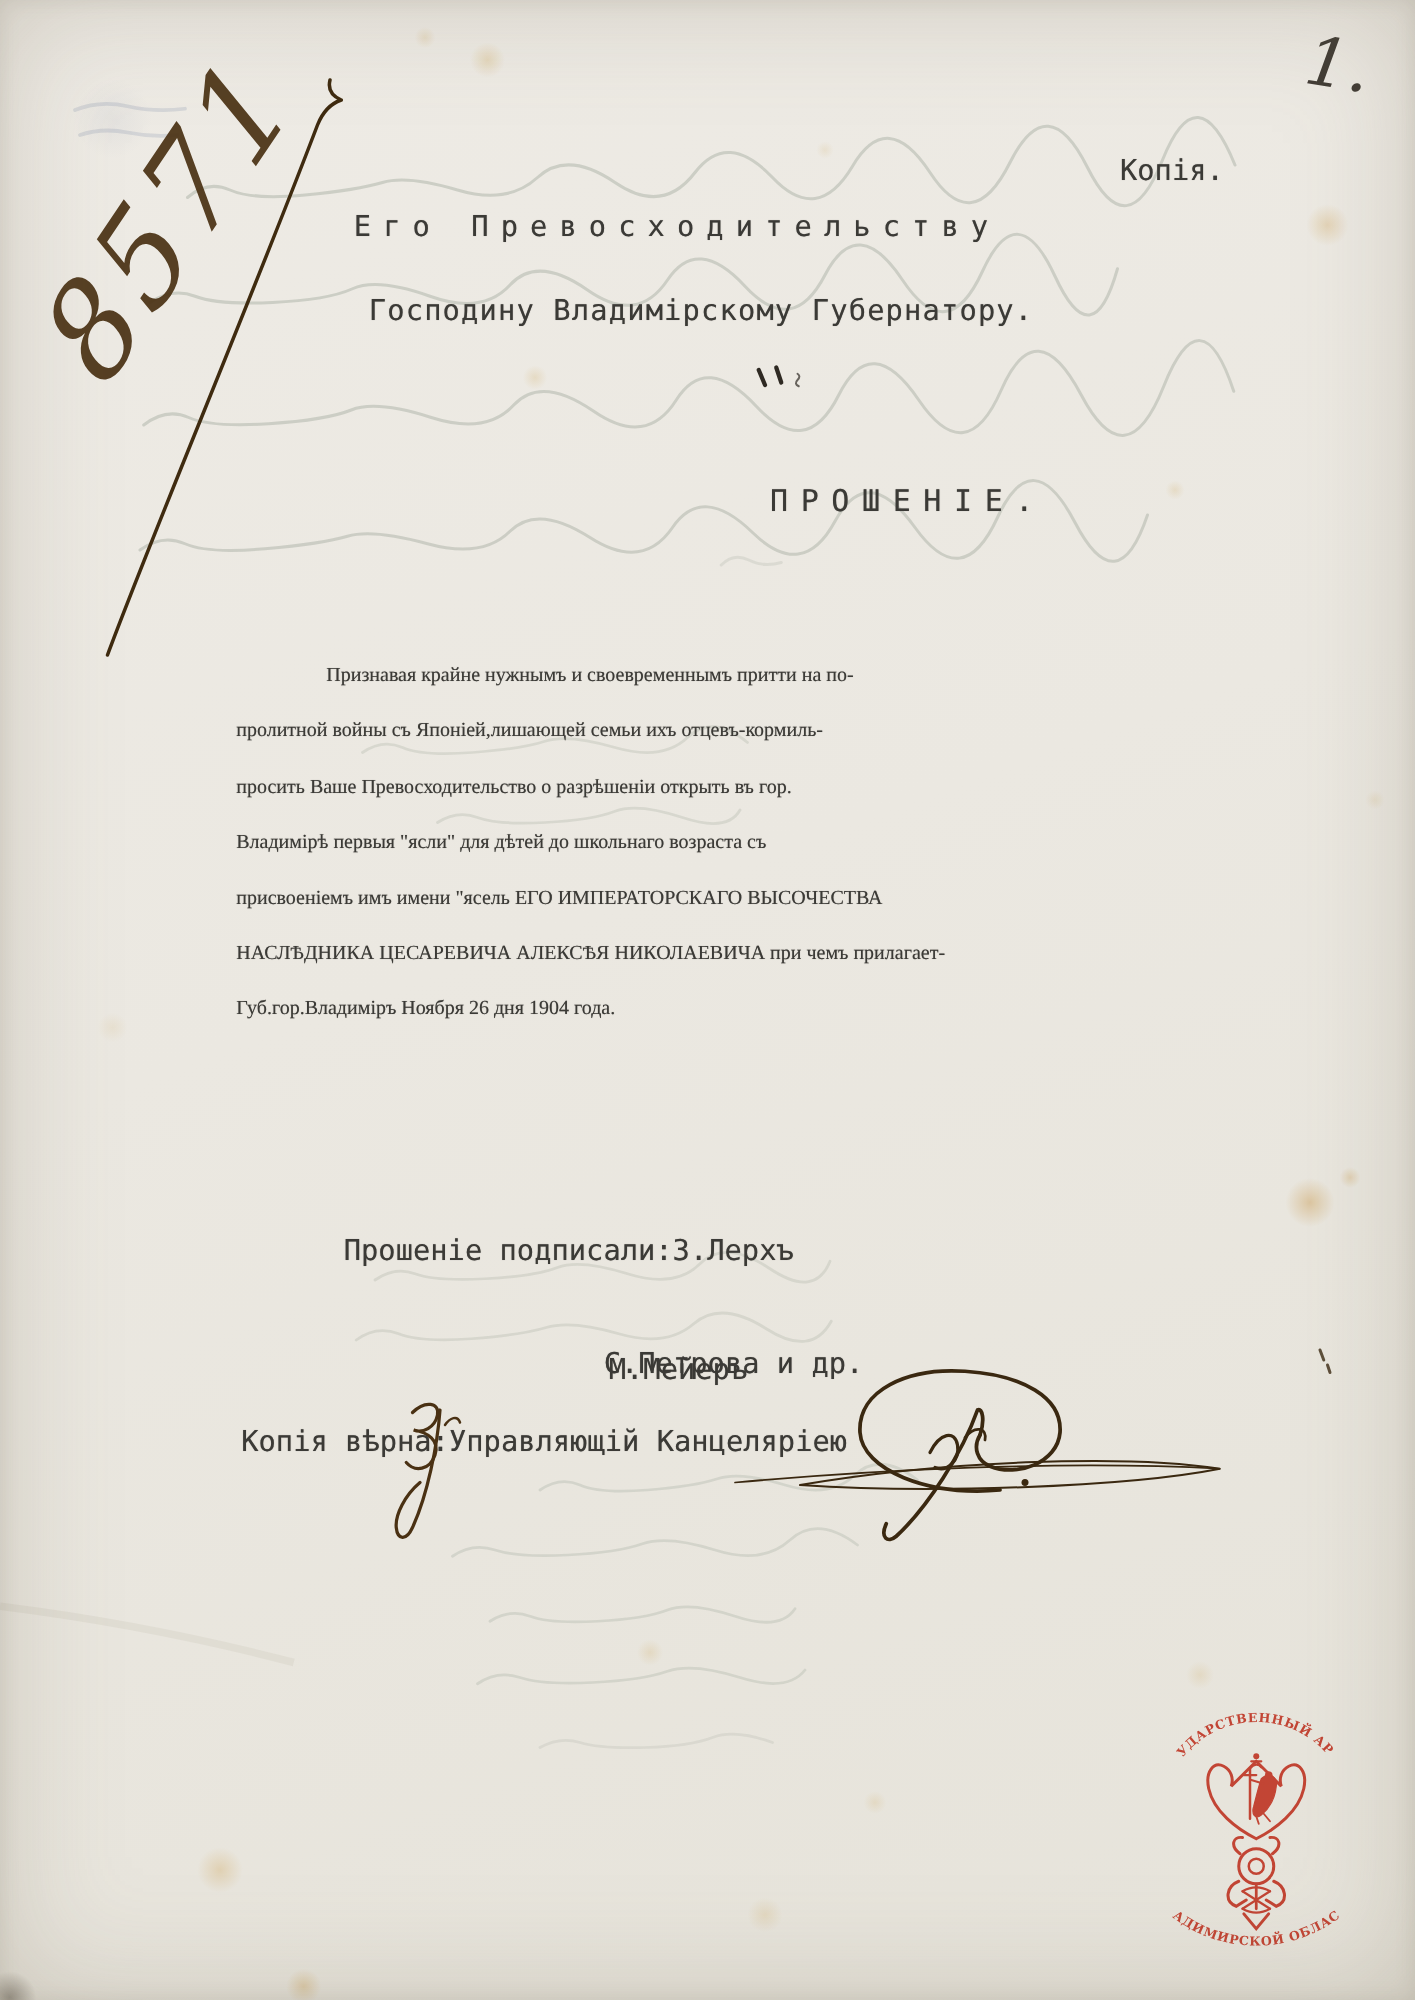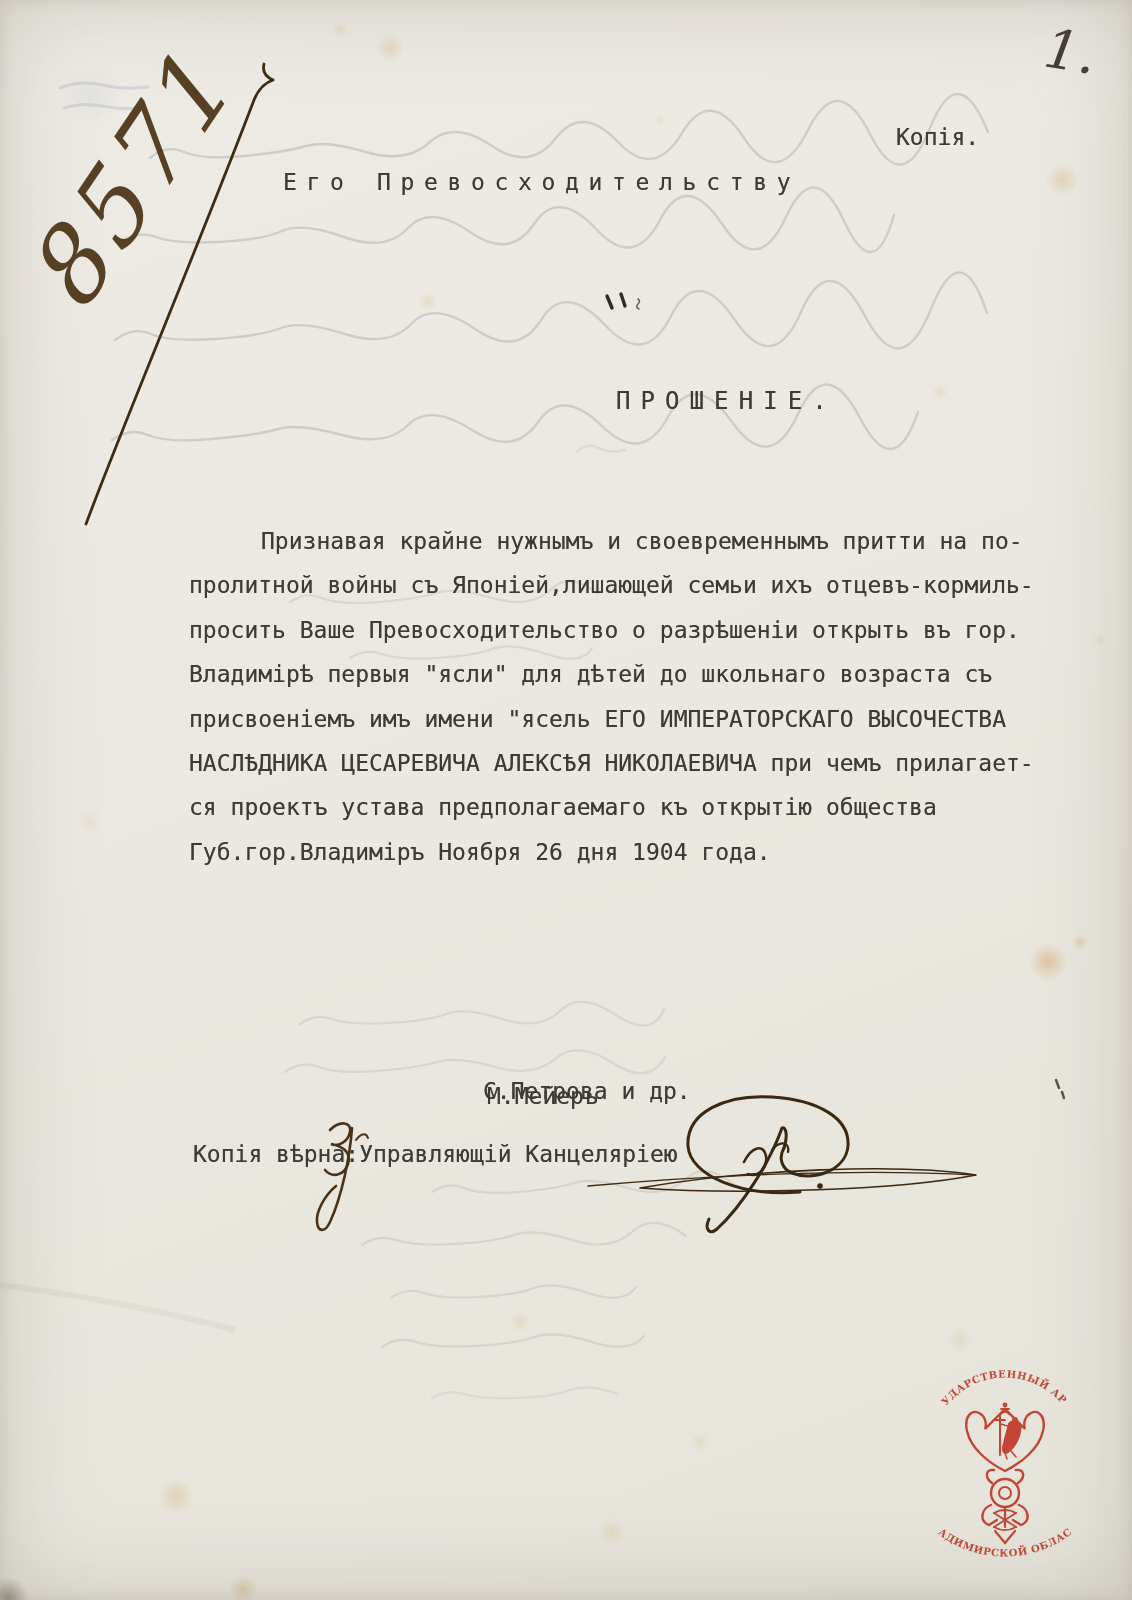--- a/index.html
+++ b/index.html
@@ -16,22 +16,22 @@
     color:var(--typewriter-ink);
   }
   
   .tw{
     position:absolute;white-space:pre;font-size:23px;line-height:1;
     color:var(--typewriter-ink);
     text-shadow:0 0 0.6px rgba(50,48,44,.55);
   }
   .spaced{letter-spacing:.42em;}
   .body-block{position:absolute;left:189px;top:519px;}
-  .body-block .bl{white-space:pre;font-size:23px;line-height:44.4px;height:44.4px;
-    text-shadow:0 0 0.6px rgba(50,48,44,.55);}
+  .body-block .bl{white-space:pre;font-size:16px;line-height:44.4px;height:44.4px;
+    text-shadow:0 0 0.6px rgba(50,48,44,.55);font-family:Liberation Serif, serif;}
   .body-block .bl:first-child{text-indent:72px;}
   .layer{position:absolute;left:0;top:0;width:1132px;height:1600px;pointer-events:none;}
   .stains{
     background-image:
       radial-gradient(circle 20px at 390px 48px,  rgba(205,165,85,.28) 0%,rgba(205,165,85,0) 70%),
       radial-gradient(circle 12px at 340px 30px,  rgba(205,165,85,.20) 0%,rgba(205,165,85,0) 70%),
       radial-gradient(circle 24px at 1062px 180px,rgba(205,160,80,.30) 0%,rgba(205,160,80,0) 70%),
       radial-gradient(circle 14px at 428px 302px, rgba(205,165,85,.22) 0%,rgba(205,165,85,0) 70%),
       radial-gradient(circle 11px at 940px 392px, rgba(205,165,85,.20) 0%,rgba(205,165,85,0) 70%),
       radial-gradient(circle 10px at 660px 120px, rgba(205,165,85,.15) 0%,rgba(205,165,85,0) 70%),
@@ -113,34 +113,35 @@
       <path d="M772,1150 C780,1140 790,1142 788,1152" stroke-width="2.2"></path>
       <circle cx="820" cy="1186" r="2.8" fill="#3a2810" stroke="none"></circle>
       <path d="M1056,1080 l3,8 M1062,1092 l2,6" stroke-width="2.4" opacity=".8"></path>
     </g>
   </svg>
 
   <div class="tw" style="left:896px;top:104px;margin-top:22px;">Копія.</div>
 
   <div class="tw spaced" style="left:283px;top:171px;">Его Превосходительству</div>
 
+  <div class="tw" style="left:295px;top:238px;letter-spacing:.04em;">Господину Владимірскому Губернатору.</div>
 
   <div class="tw spaced" style="left:568px;top:389px;font-size:24px;margin-left:48px;">ПРОШЕНІЕ.</div>
 
   <div class="body-block">
     <div class="bl">Признавая крайне нужнымъ и своевременнымъ притти на по-</div>
     <div class="bl">пролитной войны съ Японіей,лишающей семьи ихъ отцевъ-кормиль-</div>
     <div class="bl">просить Ваше Превосходительство о разрѣшеніи открыть въ гор.</div>
     <div class="bl">Владимірѣ первыя "ясли" для дѣтей до школьнаго возраста съ</div>
     <div class="bl">присвоеніемъ имъ имени "ясель ЕГО ИМПЕРАТОРСКАГО ВЫСОЧЕСТВА</div>
     <div class="bl">НАСЛѢДНИКА ЦЕСАРЕВИЧА АЛЕКСѢЯ НИКОЛАЕВИЧА при чемъ прилагает-</div>
-    <div class="bl">ся проектъ устава предполагаемаго къ открытію общества</div>
     <div class="bl">Губ.гор.Владиміръ Ноября 26 дня 1904 года.</div>
   </div>
 
+  <div class="tw" style="left:275px;top:990px;">Прошеніе подписали:З.Лерхъ</div>
   <div class="tw" style="left:487px;top:1085px;">М.Мейеръ</div>
   <div class="tw" style="left:483px;top:1080px;">С.Петрова и др.</div>
 
   <div class="tw" style="left:193px;top:1143px;">Копія вѣрна:Управляющій Канцеляріею</div>
 
   <svg style="position:absolute;left:925px;top:1370px;" width="160" height="195" viewBox="-80 -97 160 195" fill="none" opacity=".9">
     <defs>
       <path id="arcTop" d="M -58,-62 A 75,75 0 0 1 58,-62"></path>
       <path id="arcBot" d="M -68,66 A 110,110 0 0 0 68,66"></path>
     </defs>

